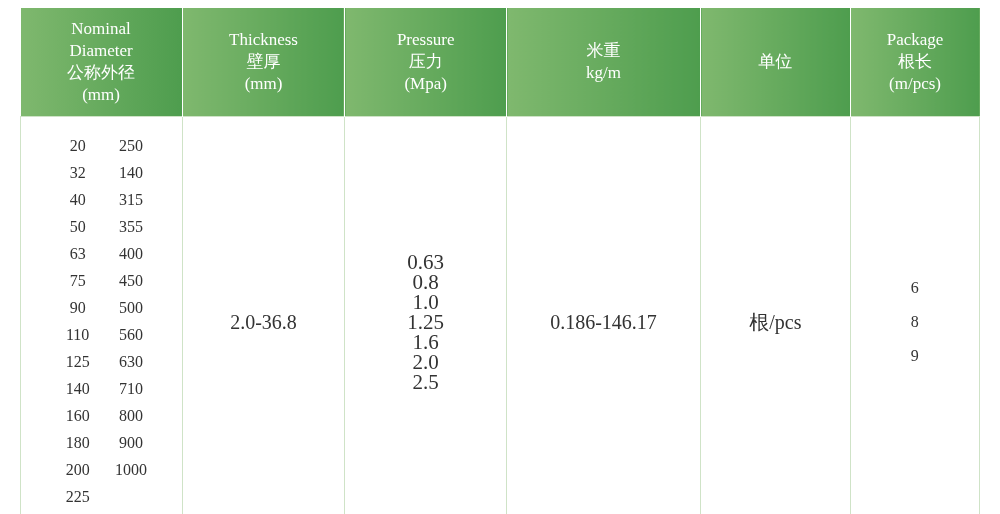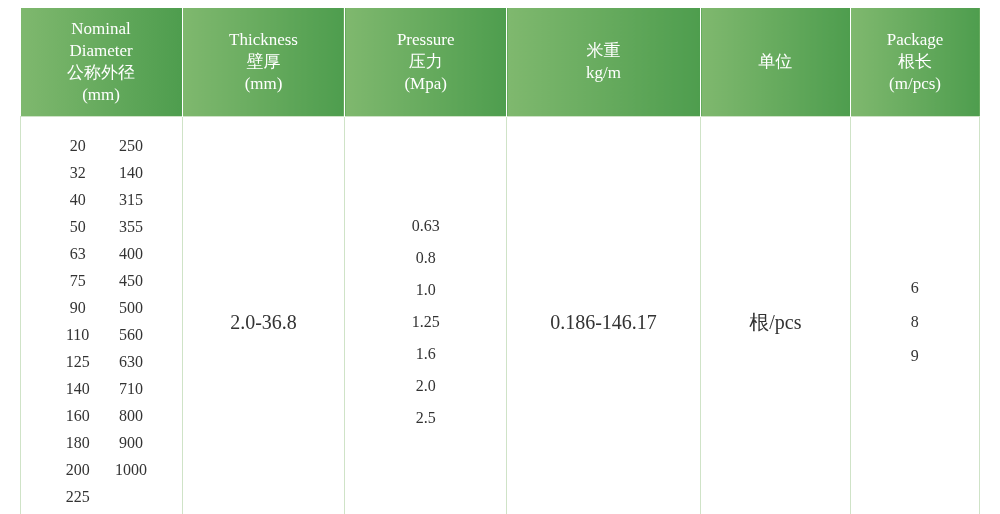--- a/index.html
+++ b/index.html
@@ -72,22 +72,22 @@
   }
 
   .nd-grid span {
     display: block;
   }
 
   .pressure-list {
     display: flex;
     flex-direction: column;
     align-items: center;
-    gap: 12px;
-    font-size: 16px;
+    gap: 0;
+    font-size: 21px;
     line-height: 20px;
   }
 
   .package-list {
     display: flex;
     flex-direction: column;
     align-items: center;
     gap: 14px;
     font-size: 16px;
     line-height: 20px;

